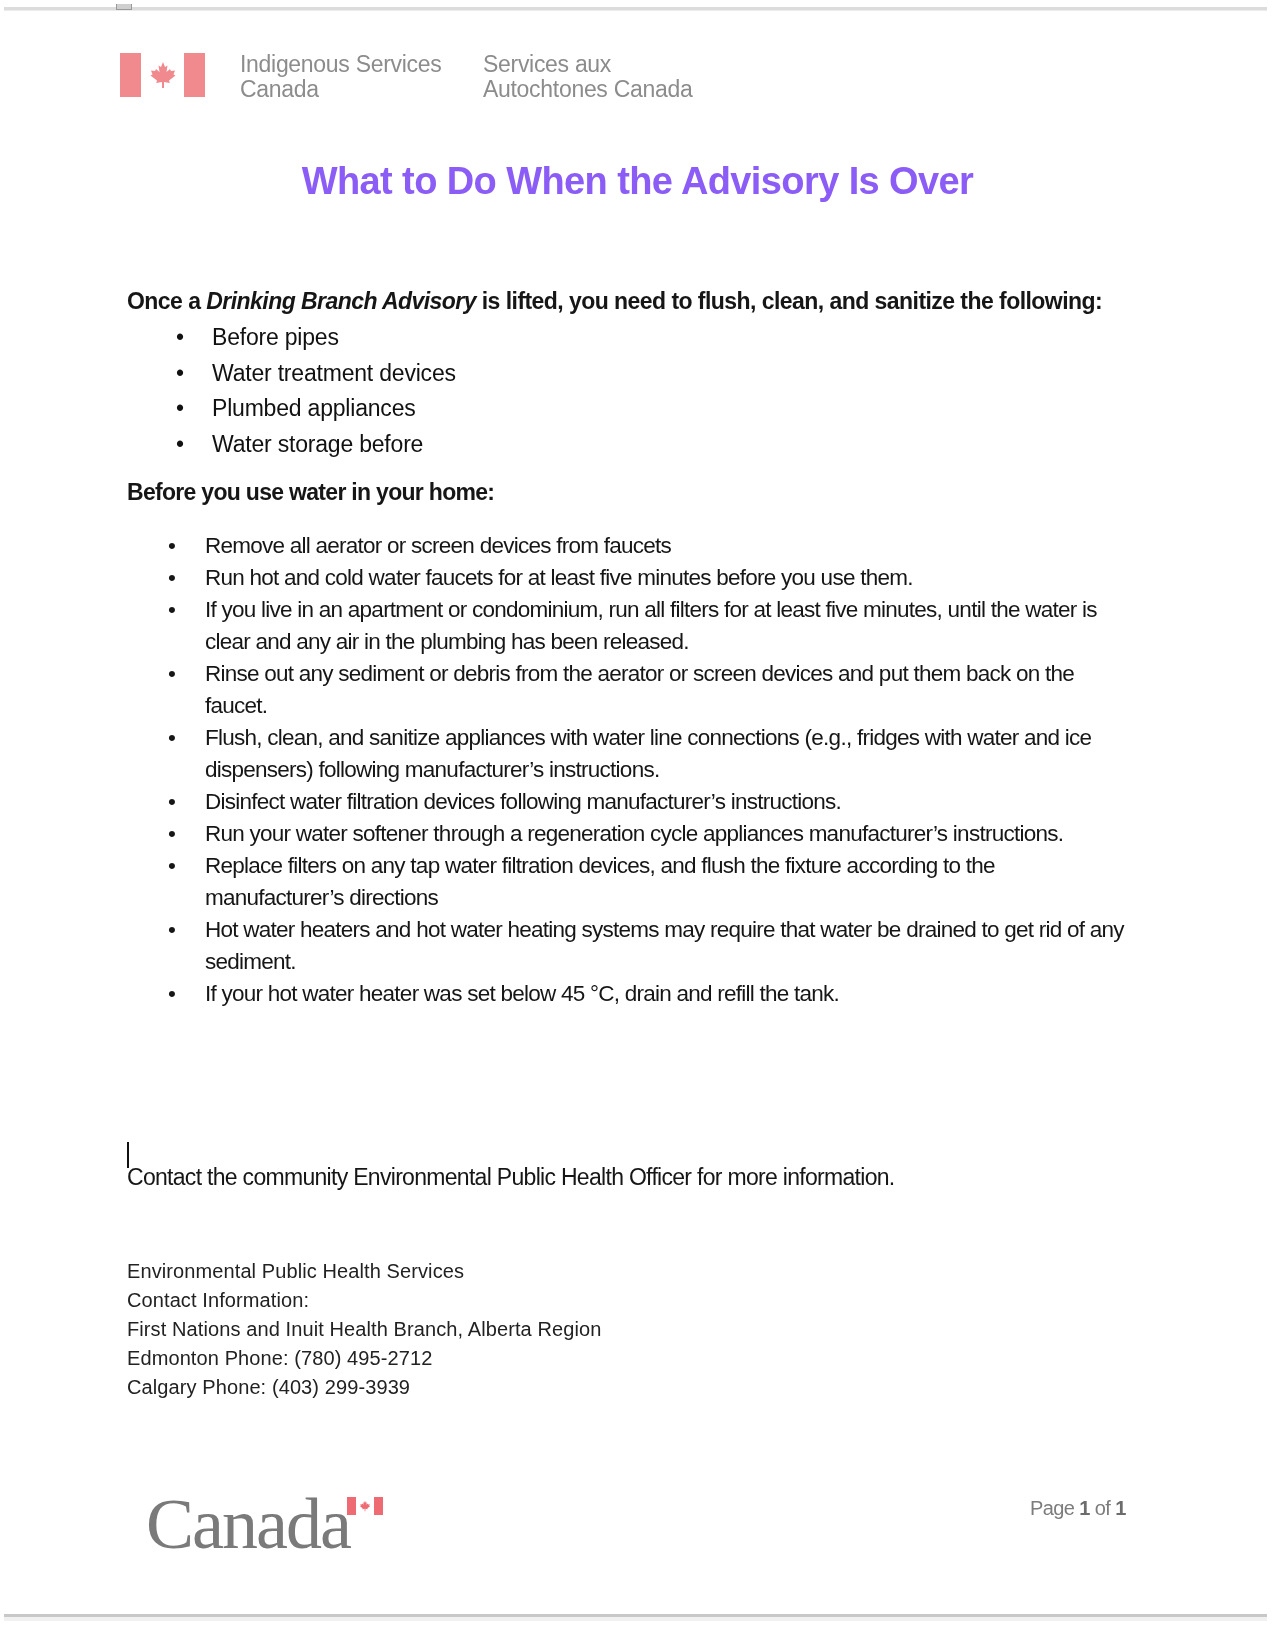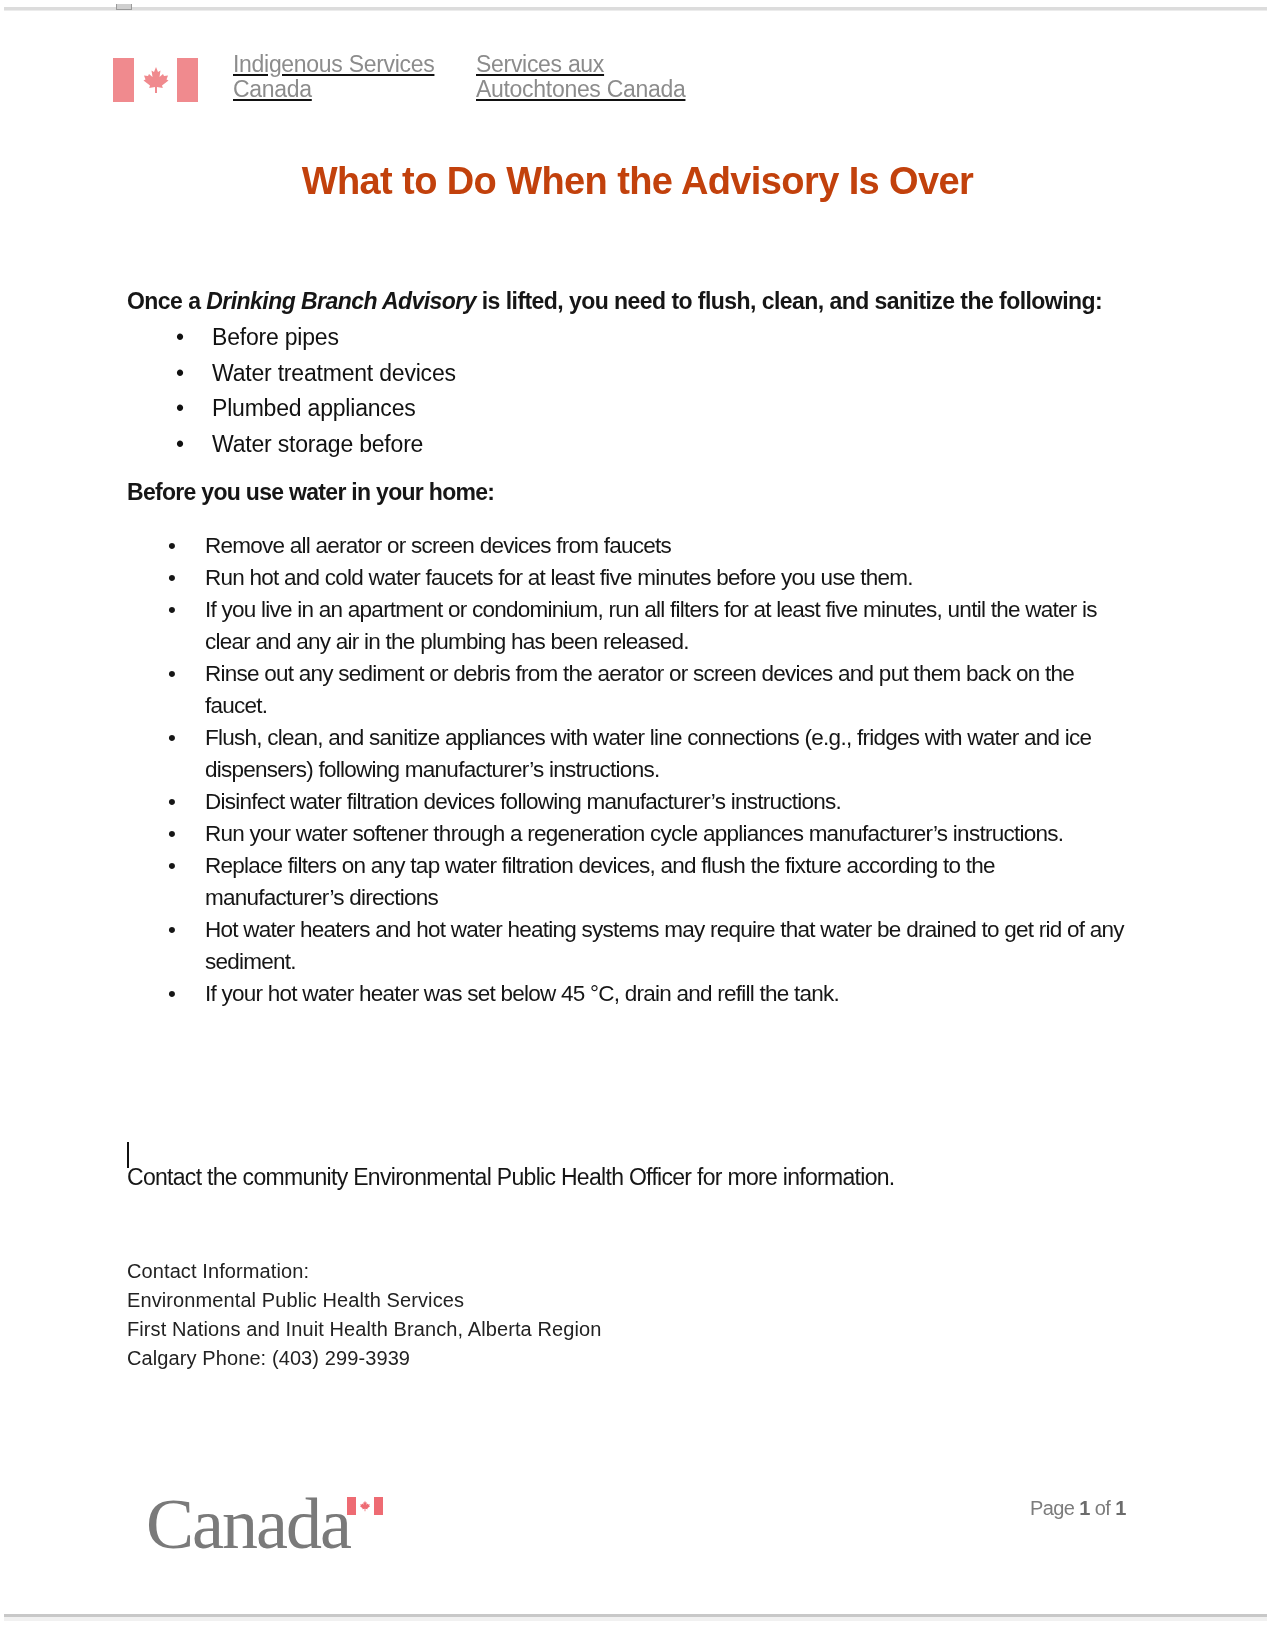--- a/index.html
+++ b/index.html
@@ -40,25 +40,24 @@
       right: 8px;
       top: 1614px;
       height: 3px;
       background: #c8c8c8;
       border-bottom: 4px solid #f1f1f1;
     }
 
     
     .header {
       position: absolute;
-      left: 113px;
+      left: 120px;
       top: 52px;
       display: flex;
-      align-items: flex-end;
-      text-decoration: underline;
+      align-items: flex-start;
     }
     .flag {
       width: 85px;
       height: 44px;
       display: flex;
       margin-top: 1px;
     }
     .flag .bar {
       width: 21px;
       height: 44px;
@@ -87,21 +86,21 @@
     .title {
       position: absolute;
       left: 0;
       width: 1275px;
       top: 160px;
       text-align: center;
       font-family: "Liberation Sans", sans-serif;
       font-weight: bold;
       font-size: 38px;
       letter-spacing: -0.6px;
-      color: #c2410c;
+      color: #8b5cf6;
     }
 
     .body-text {
       position: absolute;
       left: 127px;
       width: 1010px;
       font-family: "Liberation Sans", sans-serif;
       color: #161616;
     }
 
@@ -270,23 +269,24 @@
   <li><span class="bullet">•</span><span>Run your water softener through a regeneration cycle appliances manufacturer’s instructions.</span></li>
   <li><span class="bullet">•</span><span>Replace filters on any tap water filtration devices, and flush the fixture according to the manufacturer’s directions</span></li>
   <li><span class="bullet">•</span><span>Hot water heaters and hot water heating systems may require that water be drained to get rid of any sediment.</span></li>
   <li><span class="bullet">•</span><span>If your hot water heater was set below 45 °C, drain and refill the tank.</span></li>
 </ul>
 
 <div class="body-text contact-line">Contact the community Environmental Public Health Officer for more information.</div>
 <div class="caret"></div>
 
 <div class="body-text contact-info">
+  <div>Environmental Public Health Services</div>
   <div>Contact Information:</div>
-  <div>Environmental Public Health Services</div>
   <div>First Nations and Inuit Health Branch, Alberta Region</div>
+  <div>Edmonton Phone: (780) 495-2712</div>
   <div>Calgary Phone: (403) 299-3939</div>
 </div>
 
 <div class="wordmark">Canada</div>
 <div class="wordmark-flag">
   <div class="b"></div>
   <div class="m">
     <svg width="12" height="12" viewBox="0 0 30 30">
       <path d="M15 2 L17 7 L19.5 5.5 L18.5 12 L22 9 L23 11 L27 10.5 L25.5 14.5 L27.5 15.5 L21 20.5 L21.8 23 L16 22 L16 28 L14 28 L14 22 L8.2 23 L9 20.5 L2.5 15.5 L4.5 14.5 L3 10.5 L7 11 L8 9 L11.5 12 L10.5 5.5 L13 7 Z" fill="#ee6b73"></path>
     </svg>

